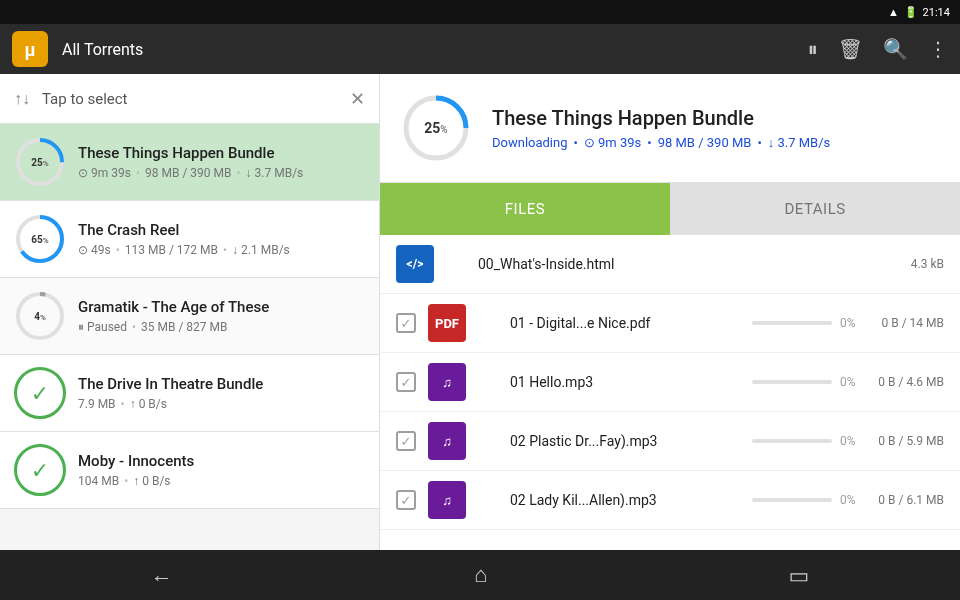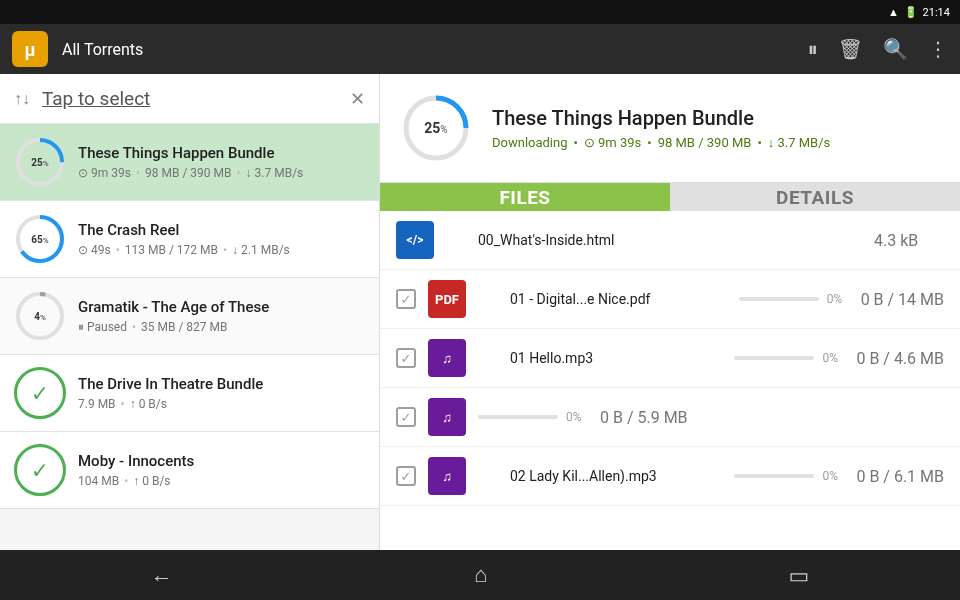--- a/index.html
+++ b/index.html
@@ -91,22 +91,21 @@
       height: 50px;
       display: flex;
       align-items: center;
       padding: 0 14px;
       border-bottom: 1px solid #e0e0e0;
       gap: 12px;
     }
     .select-bar-text {
       flex: 1;
       color: #555;
-      font-size: 19px;
-      text-decoration: underline;
+      font-size: 15px;
     }
     .select-arrow {
       color: #888;
       font-size: 16px;
     }
     .close-icon-btn {
       color: #888;
       font-size: 18px;
       cursor: pointer;
     }
@@ -244,40 +243,40 @@
     .detail-info {
       flex: 1;
     }
     .detail-title {
       font-size: 20px;
       font-weight: 500;
       color: #212121;
     }
     .detail-meta {
       font-size: 13px;
-      color: #4d7c0f;
+      color: #1d4ed8;
       margin-top: 5px;
       display: flex;
       align-items: center;
       gap: 6px;
     }
 
     
     .tabs {
       display: flex;
       background: #fff;
     }
     .tab {
       flex: 1;
-      height: 28px;
+      height: 52px;
       display: flex;
       align-items: center;
       justify-content: center;
-      font-size: 19px;
-      font-weight: 700;
+      font-size: 15px;
+      font-weight: 400;
       letter-spacing: 0.5px;
       cursor: pointer;
     }
     .tab.active {
       background: #8bc34a;
       color: #fff;
     }
     .tab.inactive {
       background: #e0e0e0;
       color: #757575;
@@ -344,23 +343,23 @@
       height: 4px;
       background: #e0e0e0;
       border-radius: 2px;
     }
     .file-pct {
       font-size: 12px;
       color: #9e9e9e;
       width: 22px;
     }
     .file-size {
-      font-size: 16px;
+      font-size: 12px;
       color: #757575;
-      text-align: left;
+      text-align: right;
       min-width: 70px;
     }
 
     
     .bottom-nav {
       background: #222;
       height: 50px;
       display: flex;
       align-items: center;
       justify-content: space-around;
@@ -550,20 +549,21 @@
         <div class="file-progress-area">
           <div class="file-progress-bar"></div>
           <div class="file-pct">0%</div>
         </div>
         <div class="file-size">0 B / 4.6 MB</div>
       </div>
 
       <div class="file-item">
         <div class="file-checkbox">✓</div>
         <div class="file-icon mp3">♫</div>
+        <div class="file-name">02 Plastic Dr...Fay).mp3</div>
         <div class="file-progress-area">
           <div class="file-progress-bar"></div>
           <div class="file-pct">0%</div>
         </div>
         <div class="file-size">0 B / 5.9 MB</div>
       </div>
 
       <div class="file-item">
         <div class="file-checkbox">✓</div>
         <div class="file-icon mp3">♫</div>

